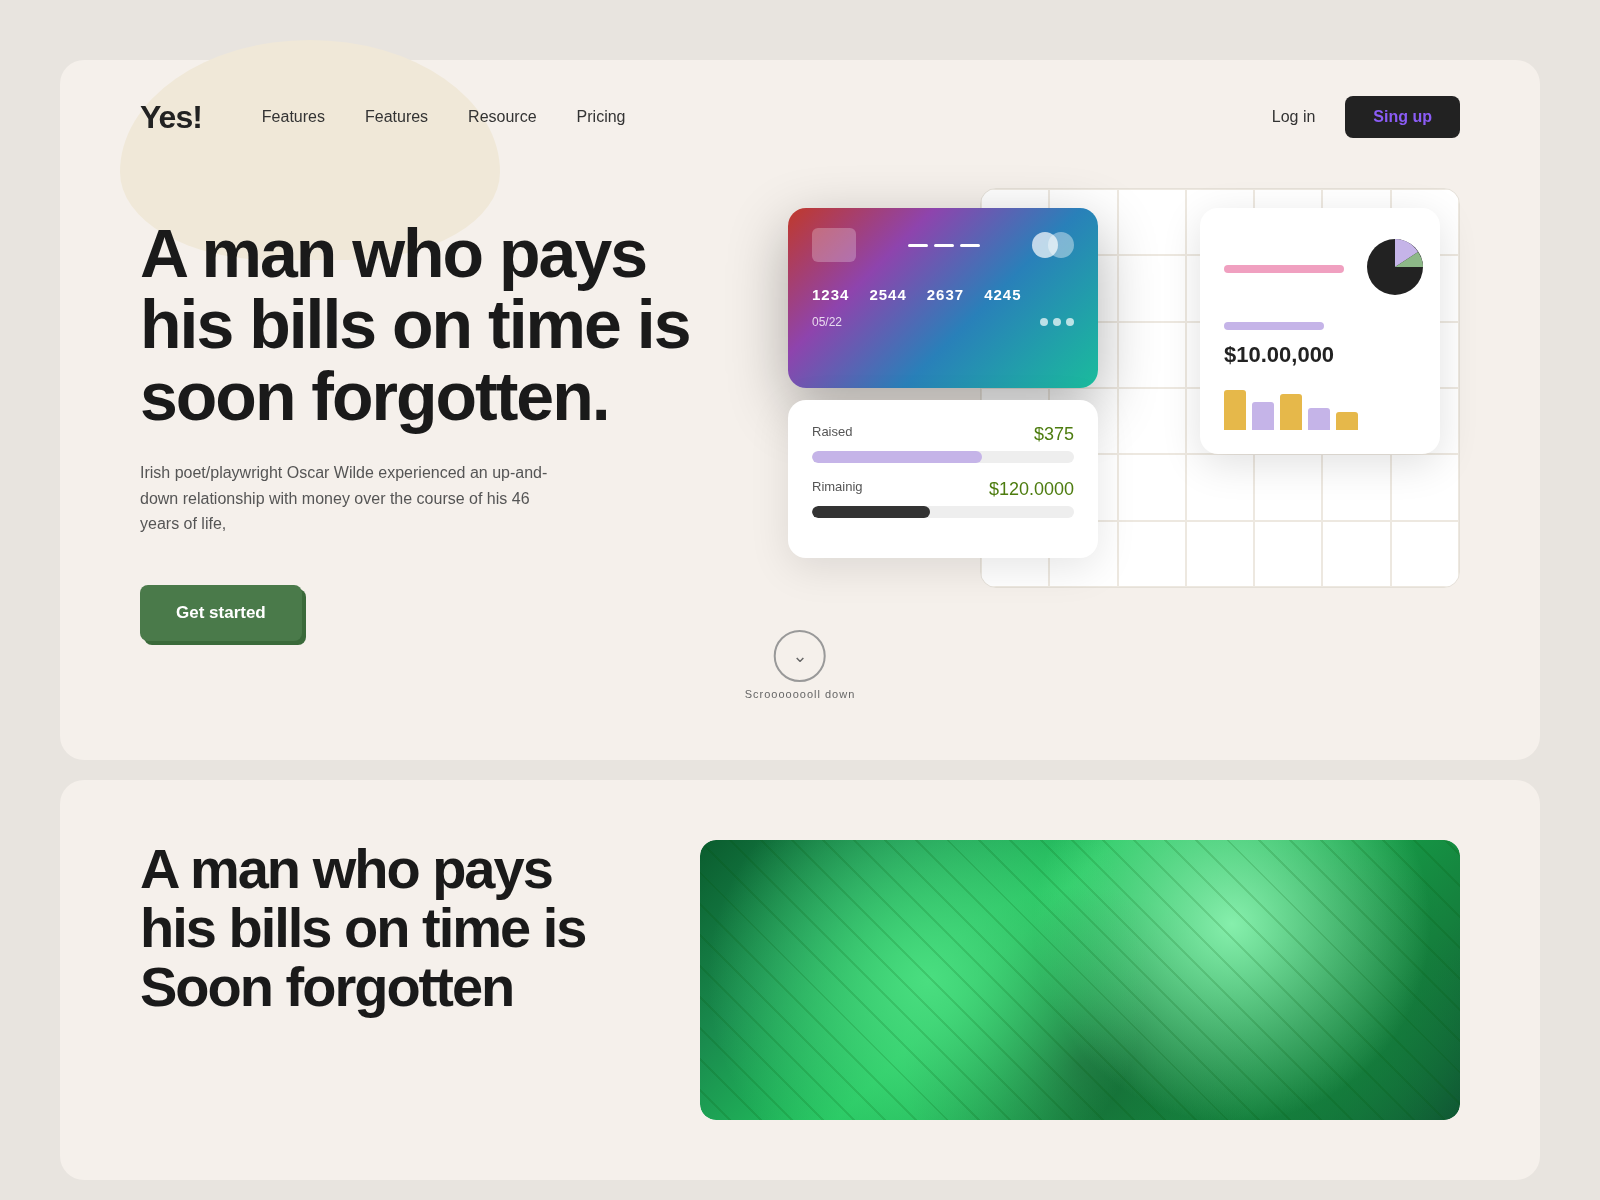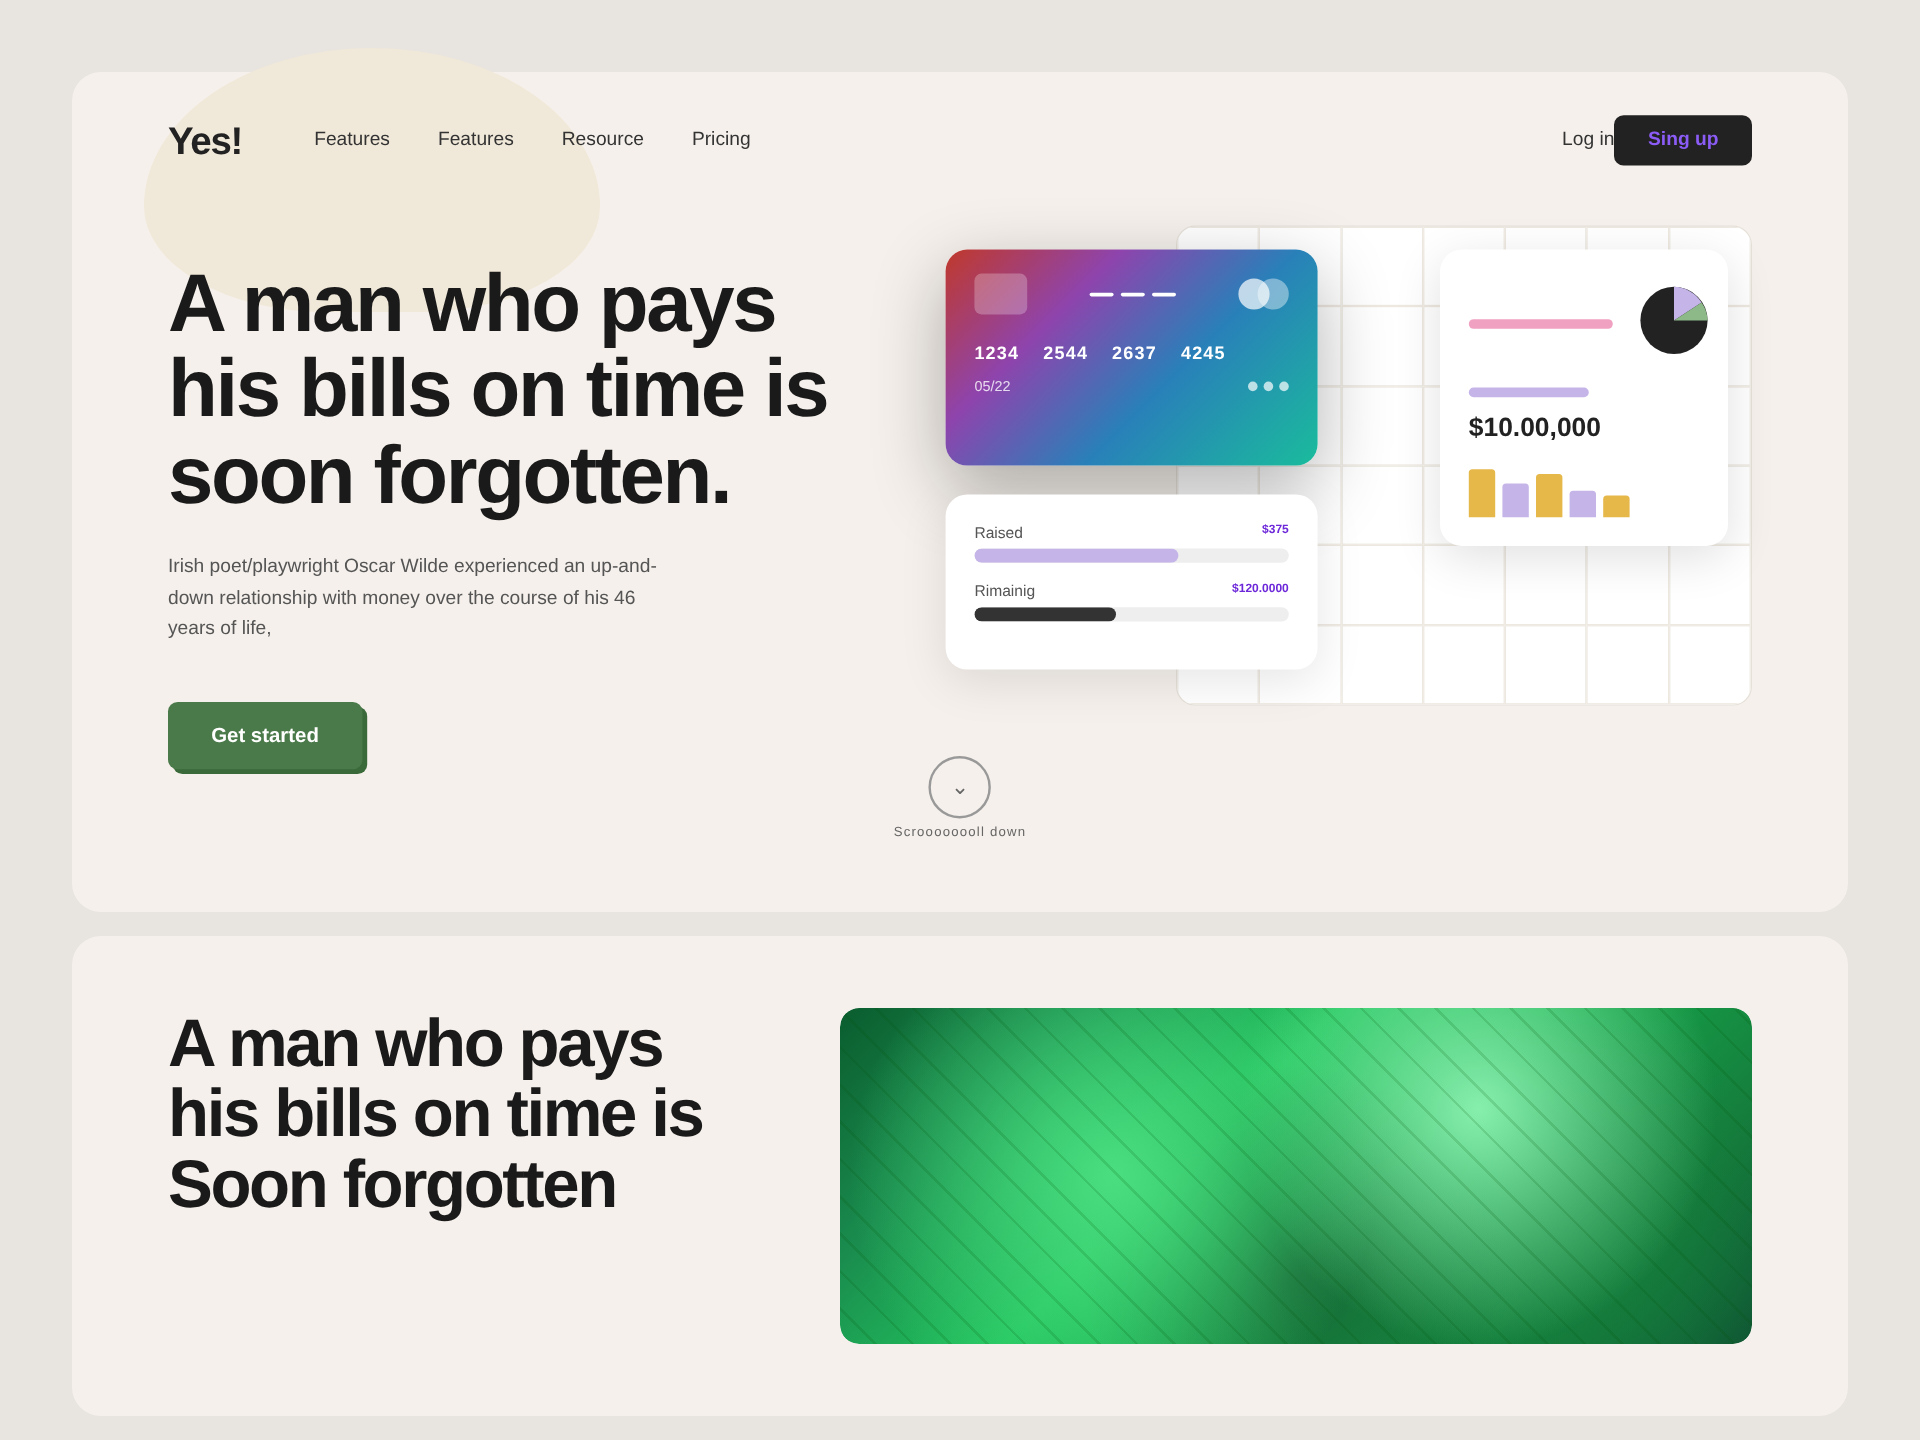--- a/index.html
+++ b/index.html
@@ -66,20 +66,21 @@
     .nav-links li a {
       text-decoration: none;
       color: #333;
       font-size: 16px;
       font-weight: 500;
     }
 
     .nav-right {
       display: flex;
       align-items: center;
+      gap: 30px;
       margin-left: auto;
     }
 
     .login-btn {
       background: none;
       border: none;
       font-size: 16px;
       color: #333;
       cursor: pointer;
       font-weight: 500;
@@ -411,23 +412,23 @@
       justify-content: space-between;
       margin-bottom: 6px;
     }
 
     .budget-label {
       font-size: 13px;
       color: #555;
     }
 
     .budget-amount {
-      font-size: 10px;
-      font-weight: 700;
-      color: #6d28d9;
+      font-size: 18px;
+      font-weight: 400;
+      color: #4d7c0f;
     }
 
     .budget-bar-track {
       height: 12px;
       background: #eee;
       border-radius: 6px;
       overflow: hidden;
     }
 
     .budget-bar-fill {

